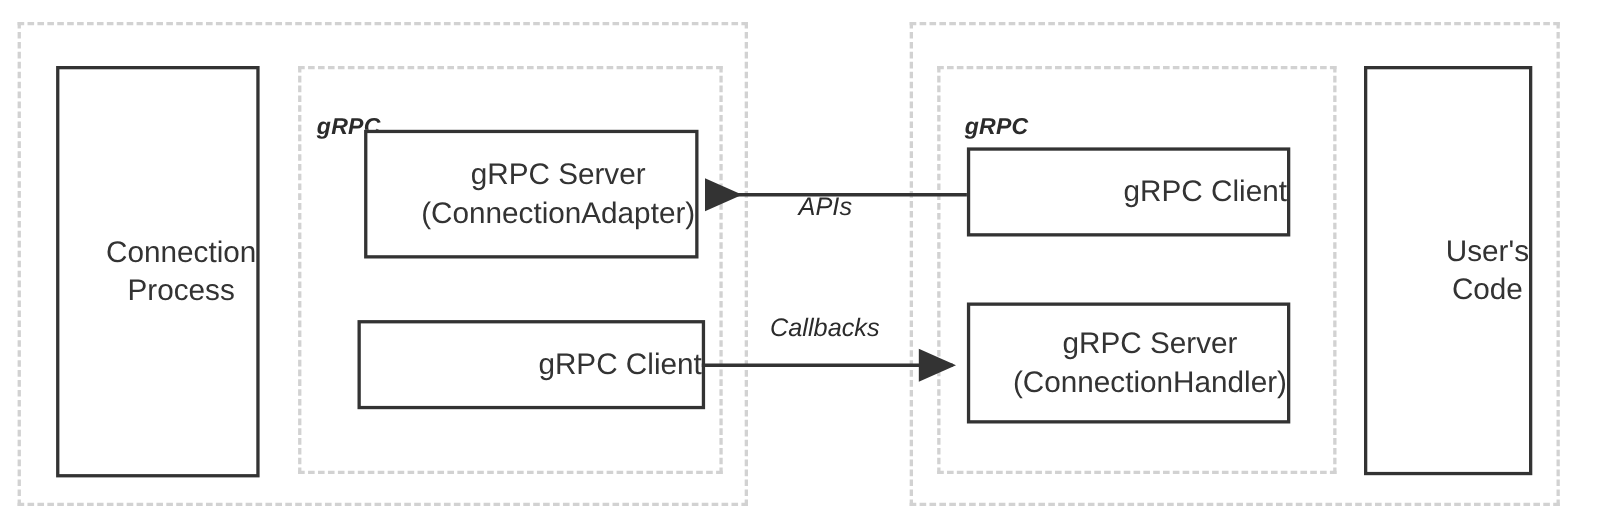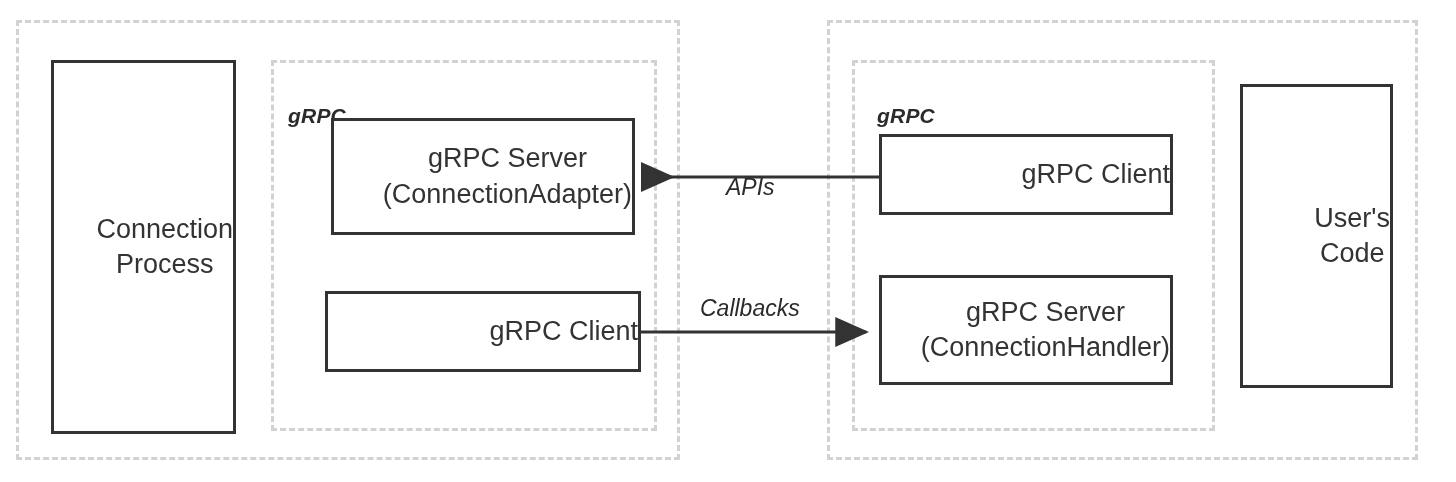--- a/index.html
+++ b/index.html
@@ -105,21 +105,21 @@
 
   <div class="solid-box" style="left:879px; top:134px; width:294px; height:81px;">
     <span class="box-text">gRPC Client</span>
   </div>
 
   <div class="solid-box" style="left:879px; top:275px; width:294px; height:110px;">
     <span class="box-text">gRPC Server
 (ConnectionHandler)</span>
   </div>
 
-  <div class="solid-box" style="left:1240px; top:60px; width:153px; height:304px;margin-top:24px;">
+  <div class="solid-box" style="left:1240px; top:60px; width:153px; height:372px;">
     <span class="box-text">User's
 Code</span>
   </div>
 
   <svg class="arrow-svg" style="left:630px; top:158px;" width="255" height="40" viewBox="0 0 255 40">
     <defs>
       <marker id="arrowhead-left" markerWidth="11" markerHeight="11" refX="10" refY="5.5" orient="auto" markerUnits="strokeWidth">
         <path d="M11,0.8 L11,10.2 L0.4,5.5 z" fill="#333333"></path>
       </marker>
     </defs>
@@ -128,15 +128,15 @@
   <div class="arrow-label" style="left:726px; top:140px;margin-top:34px;">APIs</div>
 
   <svg class="arrow-svg" style="left:636px; top:312px;" width="250" height="40" viewBox="0 0 250 40">
     <defs>
       <marker id="arrowhead-right" markerWidth="11" markerHeight="11" refX="10" refY="5.5" orient="auto" markerUnits="strokeWidth">
         <path d="M0.4,0.8 L0.4,10.2 L11,5.5 z" fill="#333333"></path>
       </marker>
     </defs>
     <line x1="2" y1="20" x2="230" y2="20" stroke="#333333" stroke-width="3.2" marker-end="url(#arrowhead-right)"></line>
   </svg>
-  <div class="arrow-label" style="left:700px; top:295px;">Callbacks</div>
+  <div class="arrow-label" style="left:700px; top:284px;">Callbacks</div>
 
 </div>
 
 </body></html>

